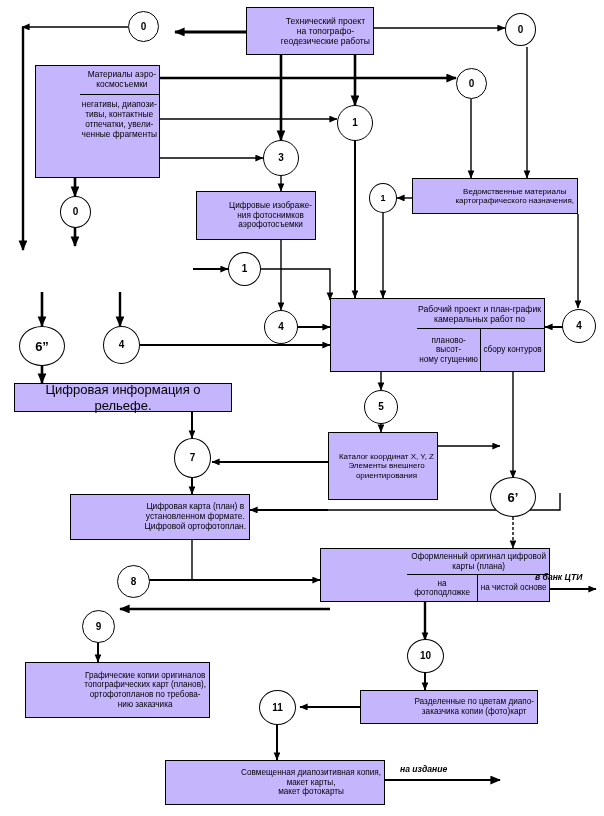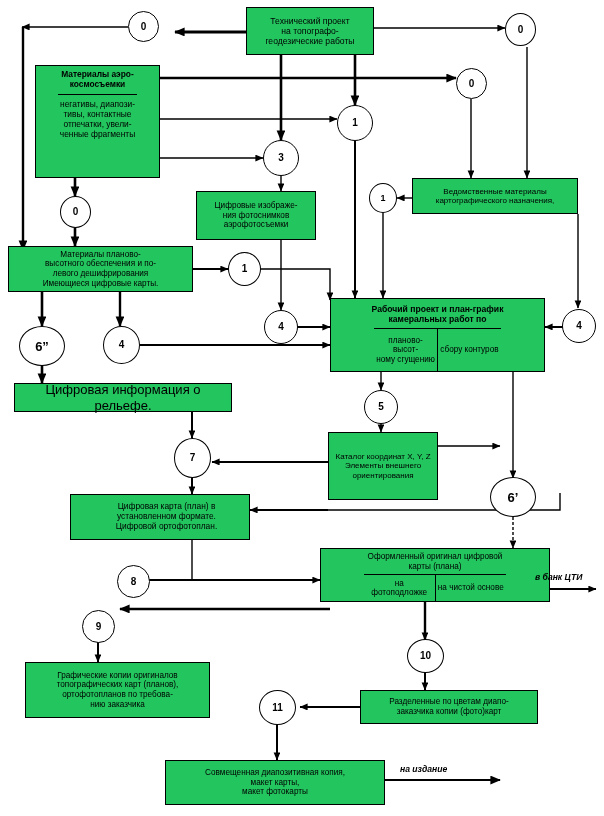--- a/index.html
+++ b/index.html
@@ -17,24 +17,24 @@
   svg#wires{
     position:absolute;
     left:0; top:0;
     width:604px; height:816px;
     pointer-events:none;
   }
   .box{
     position:absolute;
     box-sizing:border-box;
     border:1.3px solid #000;
-    background:#22c55e;
+    background:#c4b5fd;
     display:flex;
     flex-direction:column;
-    align-items:center;
+    align-items:flex-end;
     justify-content:center;
   }
   .box .txt{
     text-align:center;
     line-height:1.18;
     padding:1px 3px;
     white-space:pre-line;
   }
   .sub{
     border-top:1.3px solid #000;
@@ -64,21 +64,21 @@
     justify-content:center;
     font-weight:bold;
     line-height:1;
   }
   .flabel{
     position:absolute;
     font-style:italic;
     font-weight:bold;
     white-space:nowrap;
   }
-  .b{ font-weight:bold; }
+  .b{ font-weight:normal; }
 </style>
 </head>
 <body>
 
 <div id="canvas">
 
   <svg id="wires" viewBox="0 0 604 816" xmlns="http://www.w3.org/2000/svg">
     <defs>
       <marker id="ah" markerWidth="9" markerHeight="9" refX="7.6" refY="3.4" orient="auto" markerUnits="userSpaceOnUse">
         <path d="M0,0 L8,3.4 L0,6.8 z" fill="#000"></path>
@@ -205,26 +205,20 @@
     <div class="txt">Цифровые изображе-
 ния фотоснимков
 аэрофотосъемки</div>
   </div>
 
   <div class="box" style="left:412px; top:178px; width:166px; height:36px; font-size:8px;">
     <div class="txt">Ведомственные материалы
 картографического назначения,</div>
   </div>
 
-  <div class="box" style="left:8px; top:246px; width:185px; height:46px; font-size:8.2px;">
-    <div class="txt">Материалы планово-
-высотного обеспечения и по-
-левого дешифрирования
-Имеющиеся цифровые карты.</div>
-  </div>
 
   <div class="box" style="left:330px; top:298px; width:215px; height:74px; font-size:8.6px; justify-content:flex-start;">
     <div class="txt b" style="padding-top:5px; padding-bottom:4px;">Рабочий проект и план-график
 камеральных  работ  по</div>
     <div class="sub" style="flex:1 1 auto;">
       <div class="cell" style="font-size:8.2px;">планово-высот-
 ному сгущению</div>
       <div class="cell" style="font-size:8.2px;">сбору контуров</div>
     </div>
   </div>

